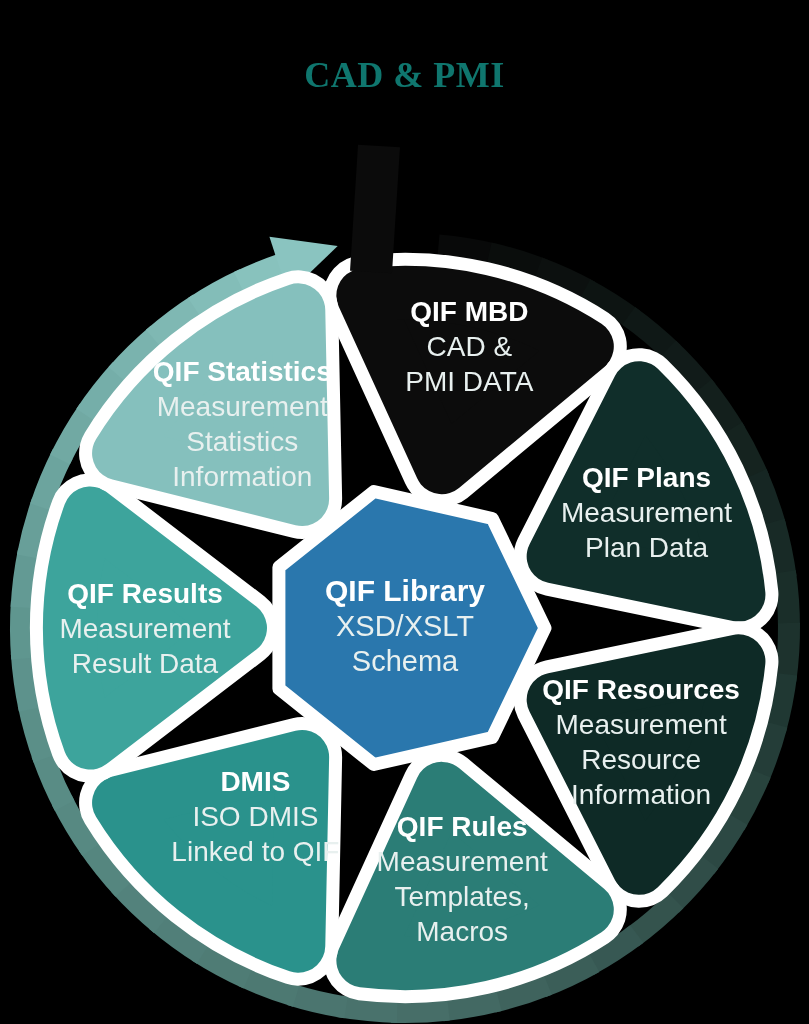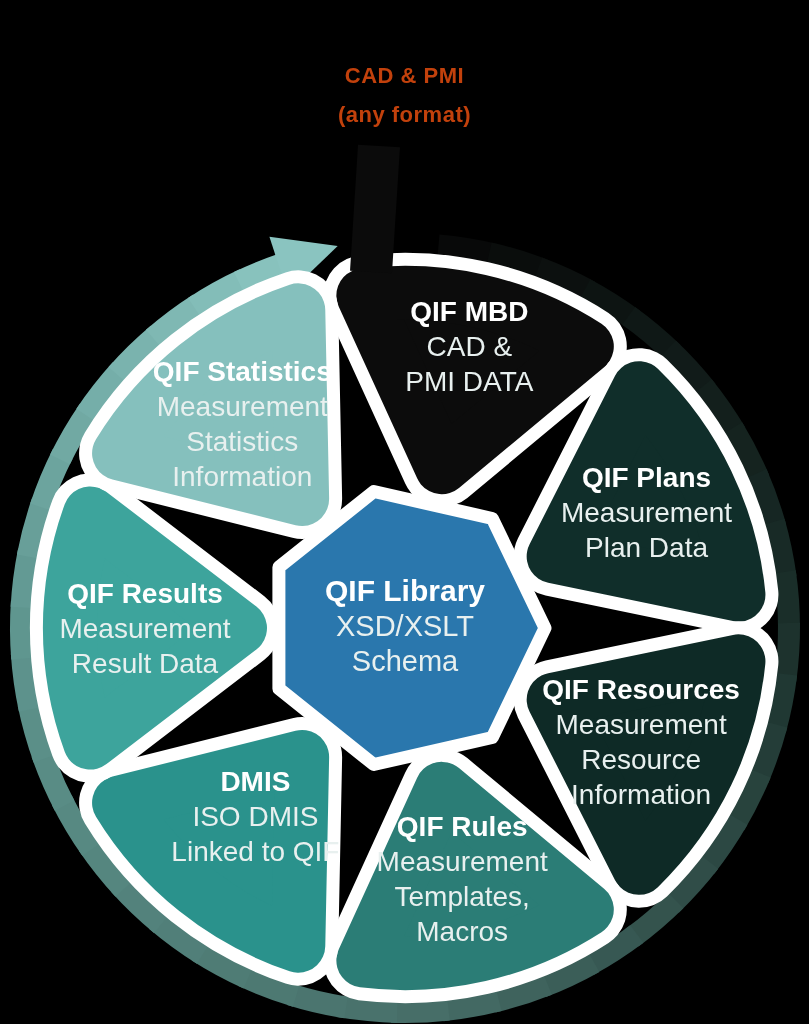--- a/index.html
+++ b/index.html
@@ -6,23 +6,24 @@
   body{
     width:809px;height:1024px;
     background:#000;
     position:relative;
     overflow:hidden;
     font-family:"Liberation Sans", sans-serif;
   }
   .canvas{position:absolute;inset:0;}
   .header{
     position:absolute;top:56px;left:0;right:0;
-    text-align:center;color:#c2410c;
-    font-size:22px;font-weight:700;line-height:39px;
+    text-align:center;color:#0f766e;
+    font-size:36px;font-weight:700;line-height:39px;
     letter-spacing:.5px;
+    font-family:Liberation Serif, serif;
   }
   svg{position:absolute;top:0;left:0;}
   svg text{font-family:"Liberation Sans", sans-serif;}
 </style>
 </head>
 <body>
 
 <div class="canvas">
   <svg id="diagram-svg" width="809" height="1024" viewBox="0 0 809 1024">
       <g fill="none" stroke-width="22">
@@ -128,15 +129,14 @@
       <text x="242.3" y="416.4" text-anchor="middle" font-size="28" font-weight="400" fill="#e8f0ef">Measurement</text>
       <text x="242.3" y="451.4" text-anchor="middle" font-size="28" font-weight="400" fill="#e8f0ef">Statistics</text>
       <text x="242.3" y="486.4" text-anchor="middle" font-size="28" font-weight="400" fill="#e8f0ef">Information</text>
       <text x="405.0" y="601.0" text-anchor="middle" font-size="30" font-weight="700" fill="#ffffff">QIF Library</text>
       <text x="405.0" y="636.0" text-anchor="middle" font-size="29" font-weight="400" fill="#e8f0ef">XSD/XSLT</text>
       <text x="405.0" y="671.0" text-anchor="middle" font-size="29" font-weight="400" fill="#e8f0ef">Schema</text>
     </svg>
 
   <div class="header">
     <div>CAD &amp; PMI</div>
-    <div>(any format)</div>
   </div>
 </div>
 
 </body></html>

